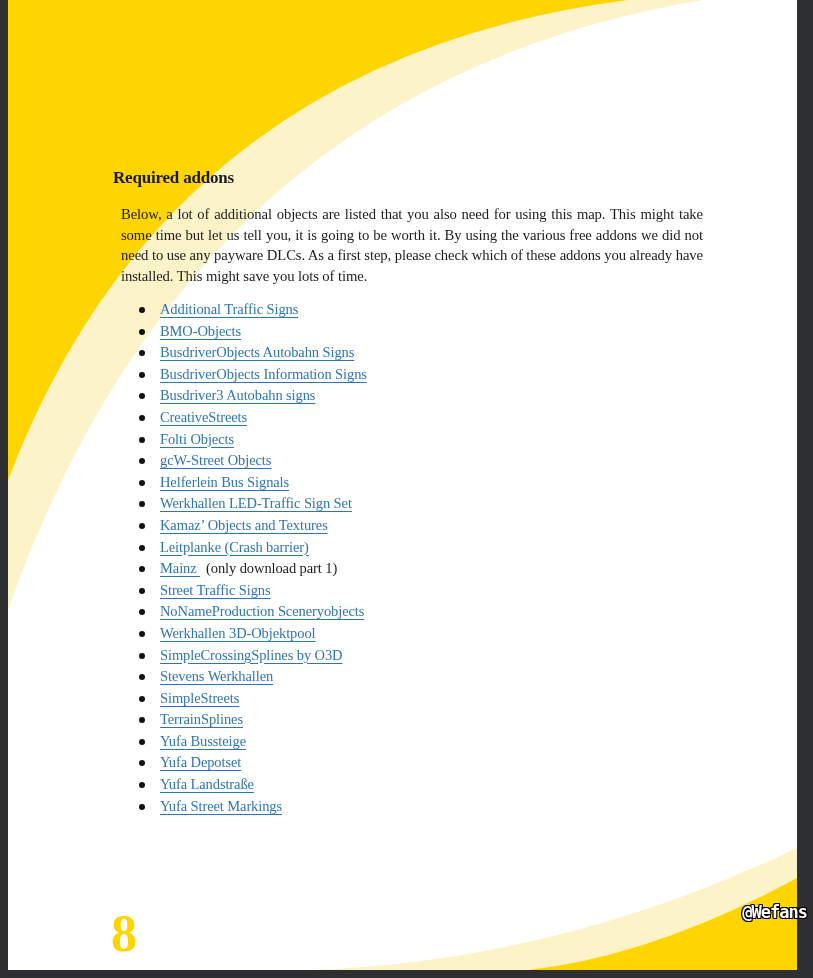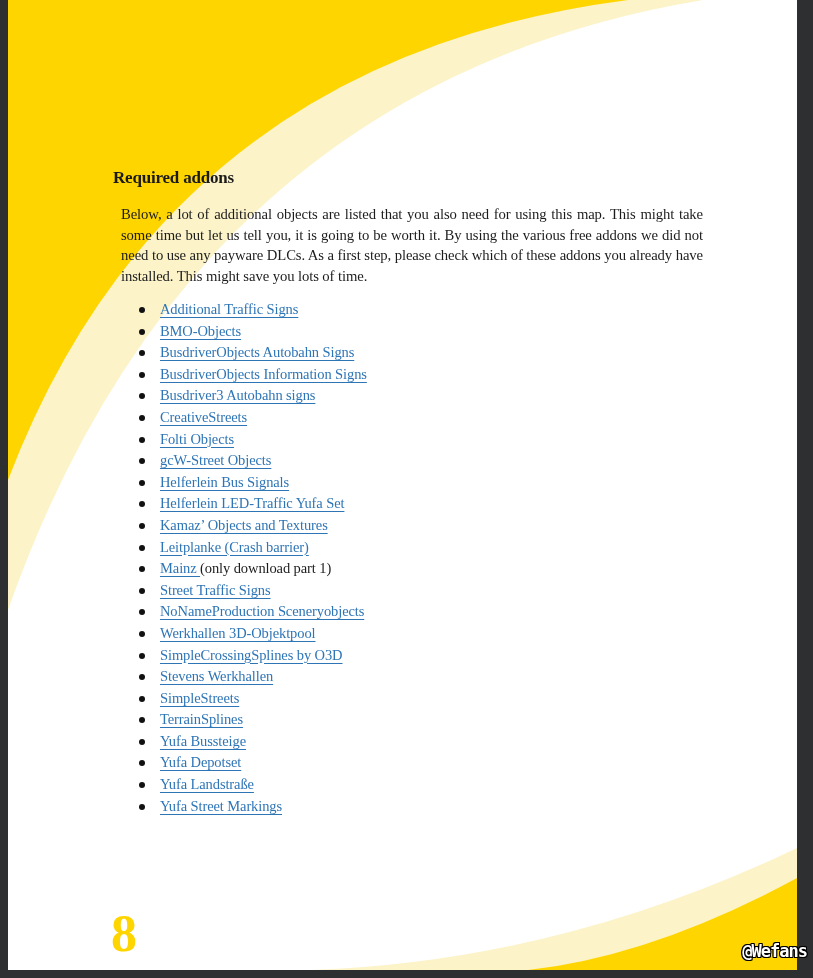--- a/index.html
+++ b/index.html
@@ -40,29 +40,29 @@
     position:relative;padding-left:47px;height:21.6px;line-height:21.6px;
     font-size:14.5px;letter-spacing:-0.1px;white-space:nowrap;
   }
   .bullet{
     position:absolute;left:26px;top:8px;width:6px;height:6px;border-radius:50%;
     background:#111;display:inline-block;
   }
   a.addon-link{
     color:#2e75b6;text-decoration:underline;text-underline-offset:3px;cursor:pointer;
   }
-  .addon-suffix{color:#1c1c1c;}
+  .addon-suffix{color:#1c1c1c;margin-left:6px;}
 
   .page-number{
     position:absolute;left:103px;top:908px;
     font-size:52px;font-weight:700;color:#ffd500;line-height:1;
     letter-spacing:-1px;z-index:3;
   }
   .watermark{
-    position:absolute;right:6px;top:941px;z-index:6;
+    position:absolute;right:6px;top:902px;z-index:6;
     font-family:"DejaVu Sans Mono",monospace;font-weight:700;font-size:17px;
     color:#ffffff;letter-spacing:-1px;
     text-shadow:1px 0 #000,-1px 0 #000,0 1px #000,0 -1px #000,
                 1px 1px #000,-1px -1px #000,1px -1px #000,-1px 1px #000;
   }
 </style>
 </head>
 <body>
 
 <div class="page">
@@ -112,21 +112,21 @@
         <li>
     <span class="bullet"></span>
     <a class="addon-link">gcW-Street Objects</a><span class="addon-suffix"></span>
   </li>
         <li>
     <span class="bullet"></span>
     <a class="addon-link">Helferlein Bus Signals</a><span class="addon-suffix"></span>
   </li>
         <li>
     <span class="bullet"></span>
-    <a class="addon-link">Helferlein LED-Traffic Yufa Set</a><span class="addon-suffix"></span>
+    <a class="addon-link">Werkhallen LED-Traffic Sign Set</a><span class="addon-suffix"></span>
   </li>
         <li>
     <span class="bullet"></span>
     <a class="addon-link">Kamaz’ Objects and Textures</a><span class="addon-suffix"></span>
   </li>
         <li>
     <span class="bullet"></span>
     <a class="addon-link">Leitplanke (Crash barrier)</a><span class="addon-suffix"></span>
   </li>
         <li>

